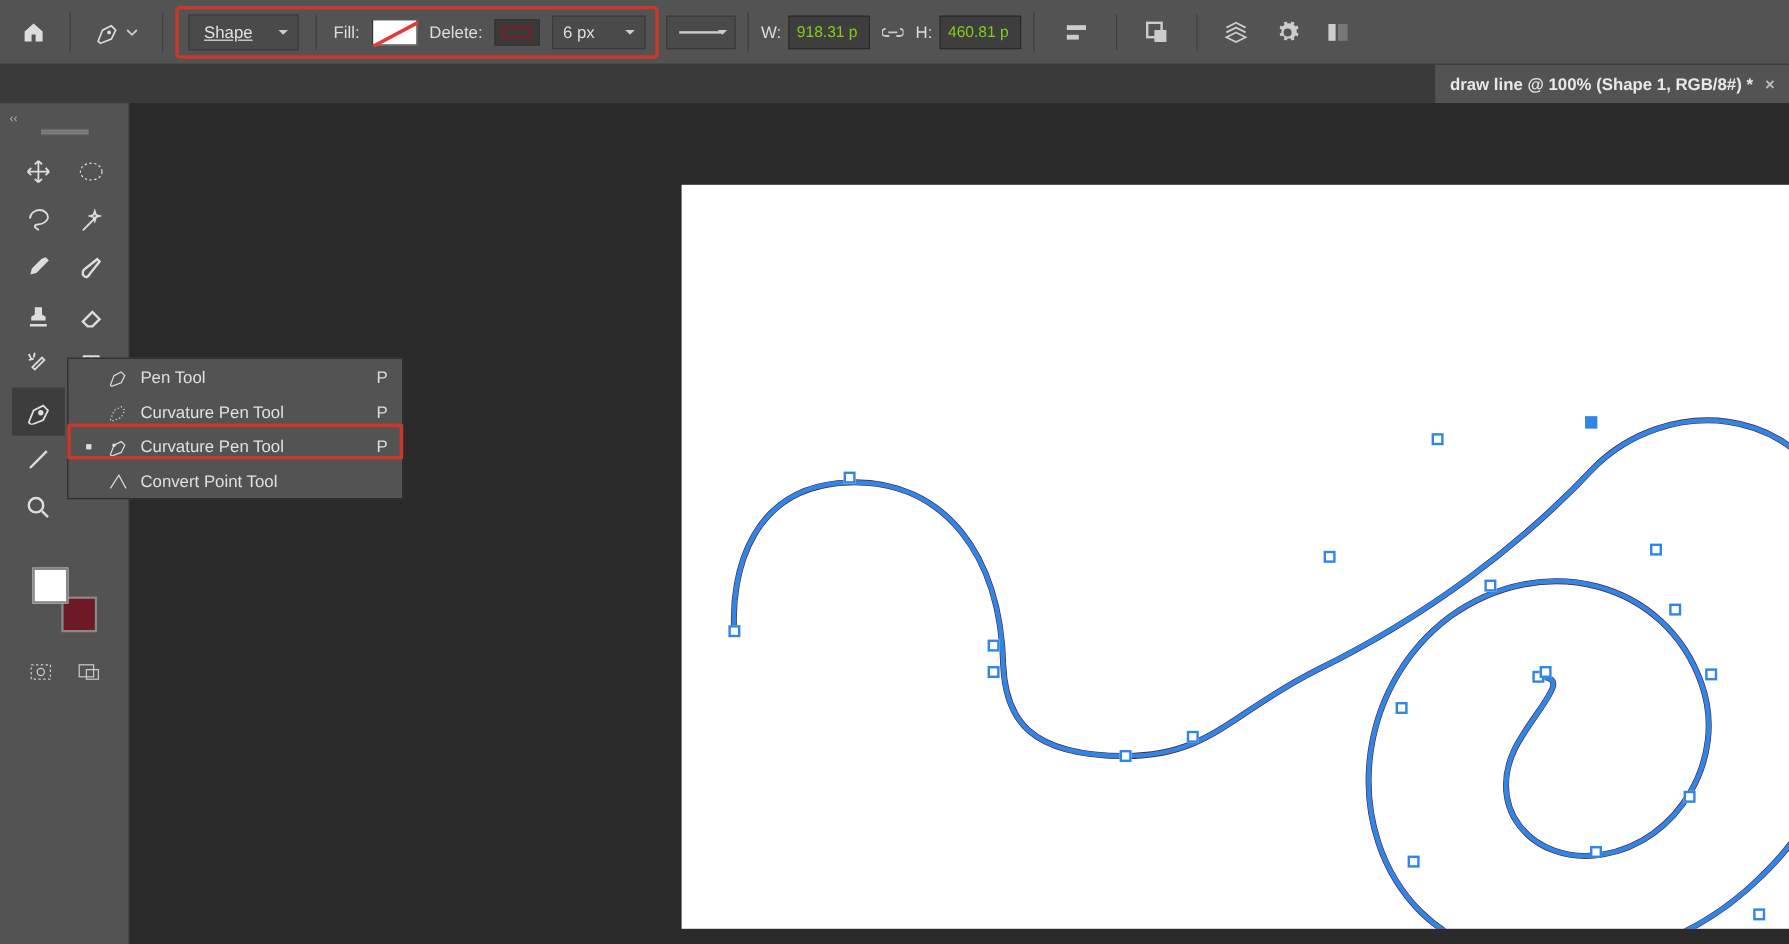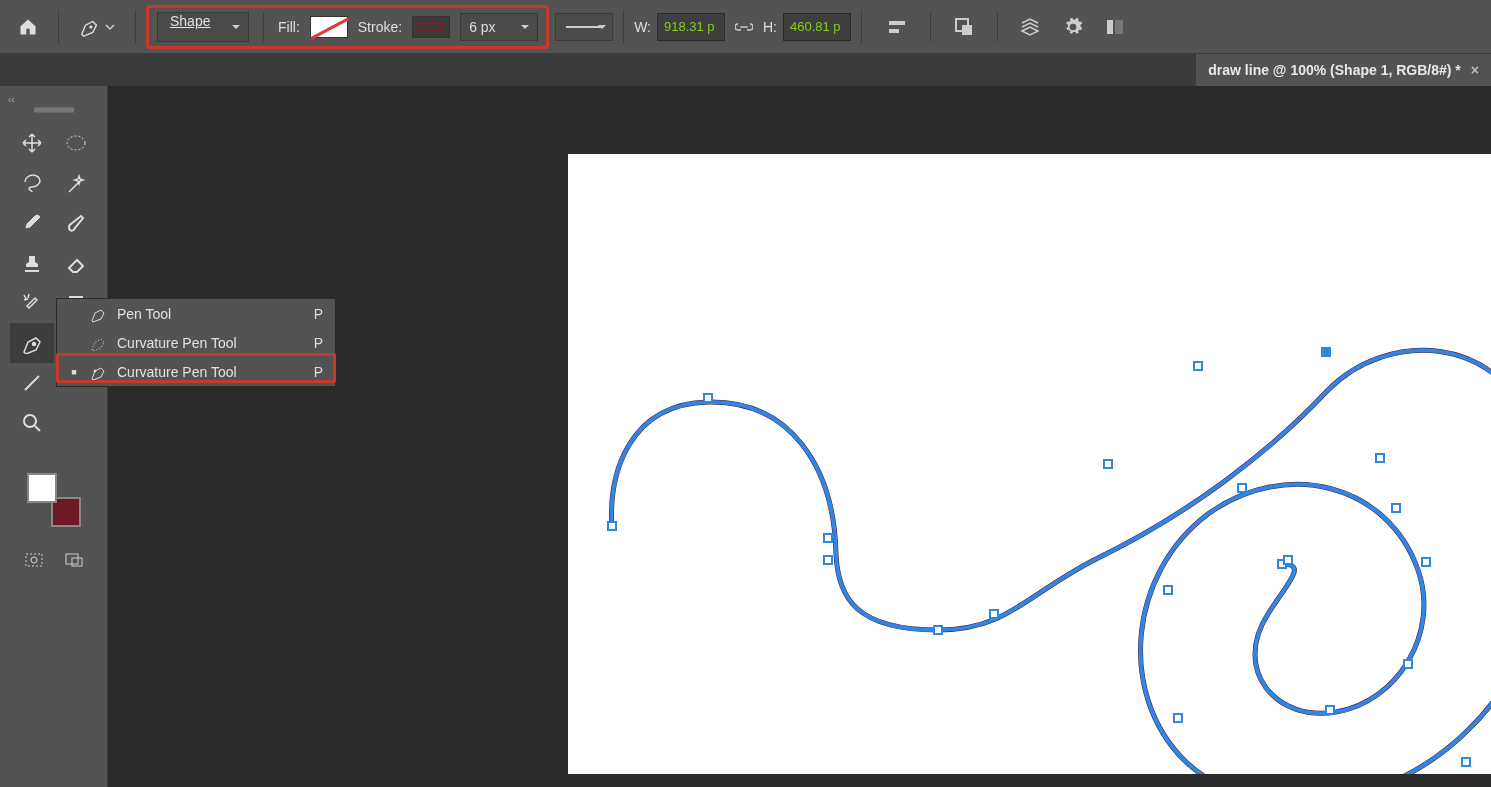--- a/index.html
+++ b/index.html
@@ -39,21 +39,21 @@
       border-radius: 4px;
       padding: 4px 8px;
       display: flex;
       align-items: center;
       gap: 10px;
     }
     .shape-dropdown {
       width: 92px; height: 30px;
       background: #4a4a4a;
       border: 1px solid #3a3a3a;
-      display: flex; align-items: flex-start;
+      display: flex; align-items: center;
       padding: 0 22px 0 12px;
       position: relative;
       font-size: 14px;
       text-decoration: underline;
     }
     .shape-dropdown::after { content: ""; position: absolute; right: 8px; top: 12px; border: 4px solid transparent; border-top-color: #ccc; }
     .label { font-size: 14px; color: #ddd; }
     .fill-swatch {
       width: 38px; height: 22px; background: #fff; position: relative; border: 1px solid #333;
     }
@@ -157,21 +157,21 @@
   </div>
   <div class="sep"></div>
 
   <div class="highlighted-group">
     <div class="shape-dropdown">
       <span>Shape</span>
     </div>
     <div class="sep" style="height:30px"></div>
     <span class="label">Fill:</span>
     <div class="fill-swatch"></div>
-    <span class="label">Stroke:</span>
+    <span class="label">Delete:</span>
     <div class="stroke-swatch">
         <div class="stroke-inner"></div>
       </div>
     <div class="stroke-width-field">
       <span>6 px</span>
     </div>
   </div>
 
   <div class="line-style"></div>
   <div class="sep"></div>
@@ -371,14 +371,22 @@
     </div>
   <div class="fly-item">
       <span class="bullet">■</span>
       <svg width="18" height="18" stroke="#ddd" fill="none">
         <path d="M3 16 L6 8 L12 5 L15 8 L12 14 L4 17 Z"></path>
         <circle cx="6" cy="8" r="1" fill="#ddd"></circle>
       </svg>
       <span class="lbl">Curvature Pen Tool</span>
       <span class="key">P</span>
     </div>
+  <div class="fly-item">
+      <span class="bullet"></span>
+      <svg width="18" height="18" stroke="#ddd" fill="none">
+        <path d="M3 15 L10 4 L16 15"></path>
+      </svg>
+      <span class="lbl">Convert Point Tool</span>
+      <span class="key"></span>
+    </div>
 </div>
 <div class="highlight-3rd"></div>
 
 </body></html>

